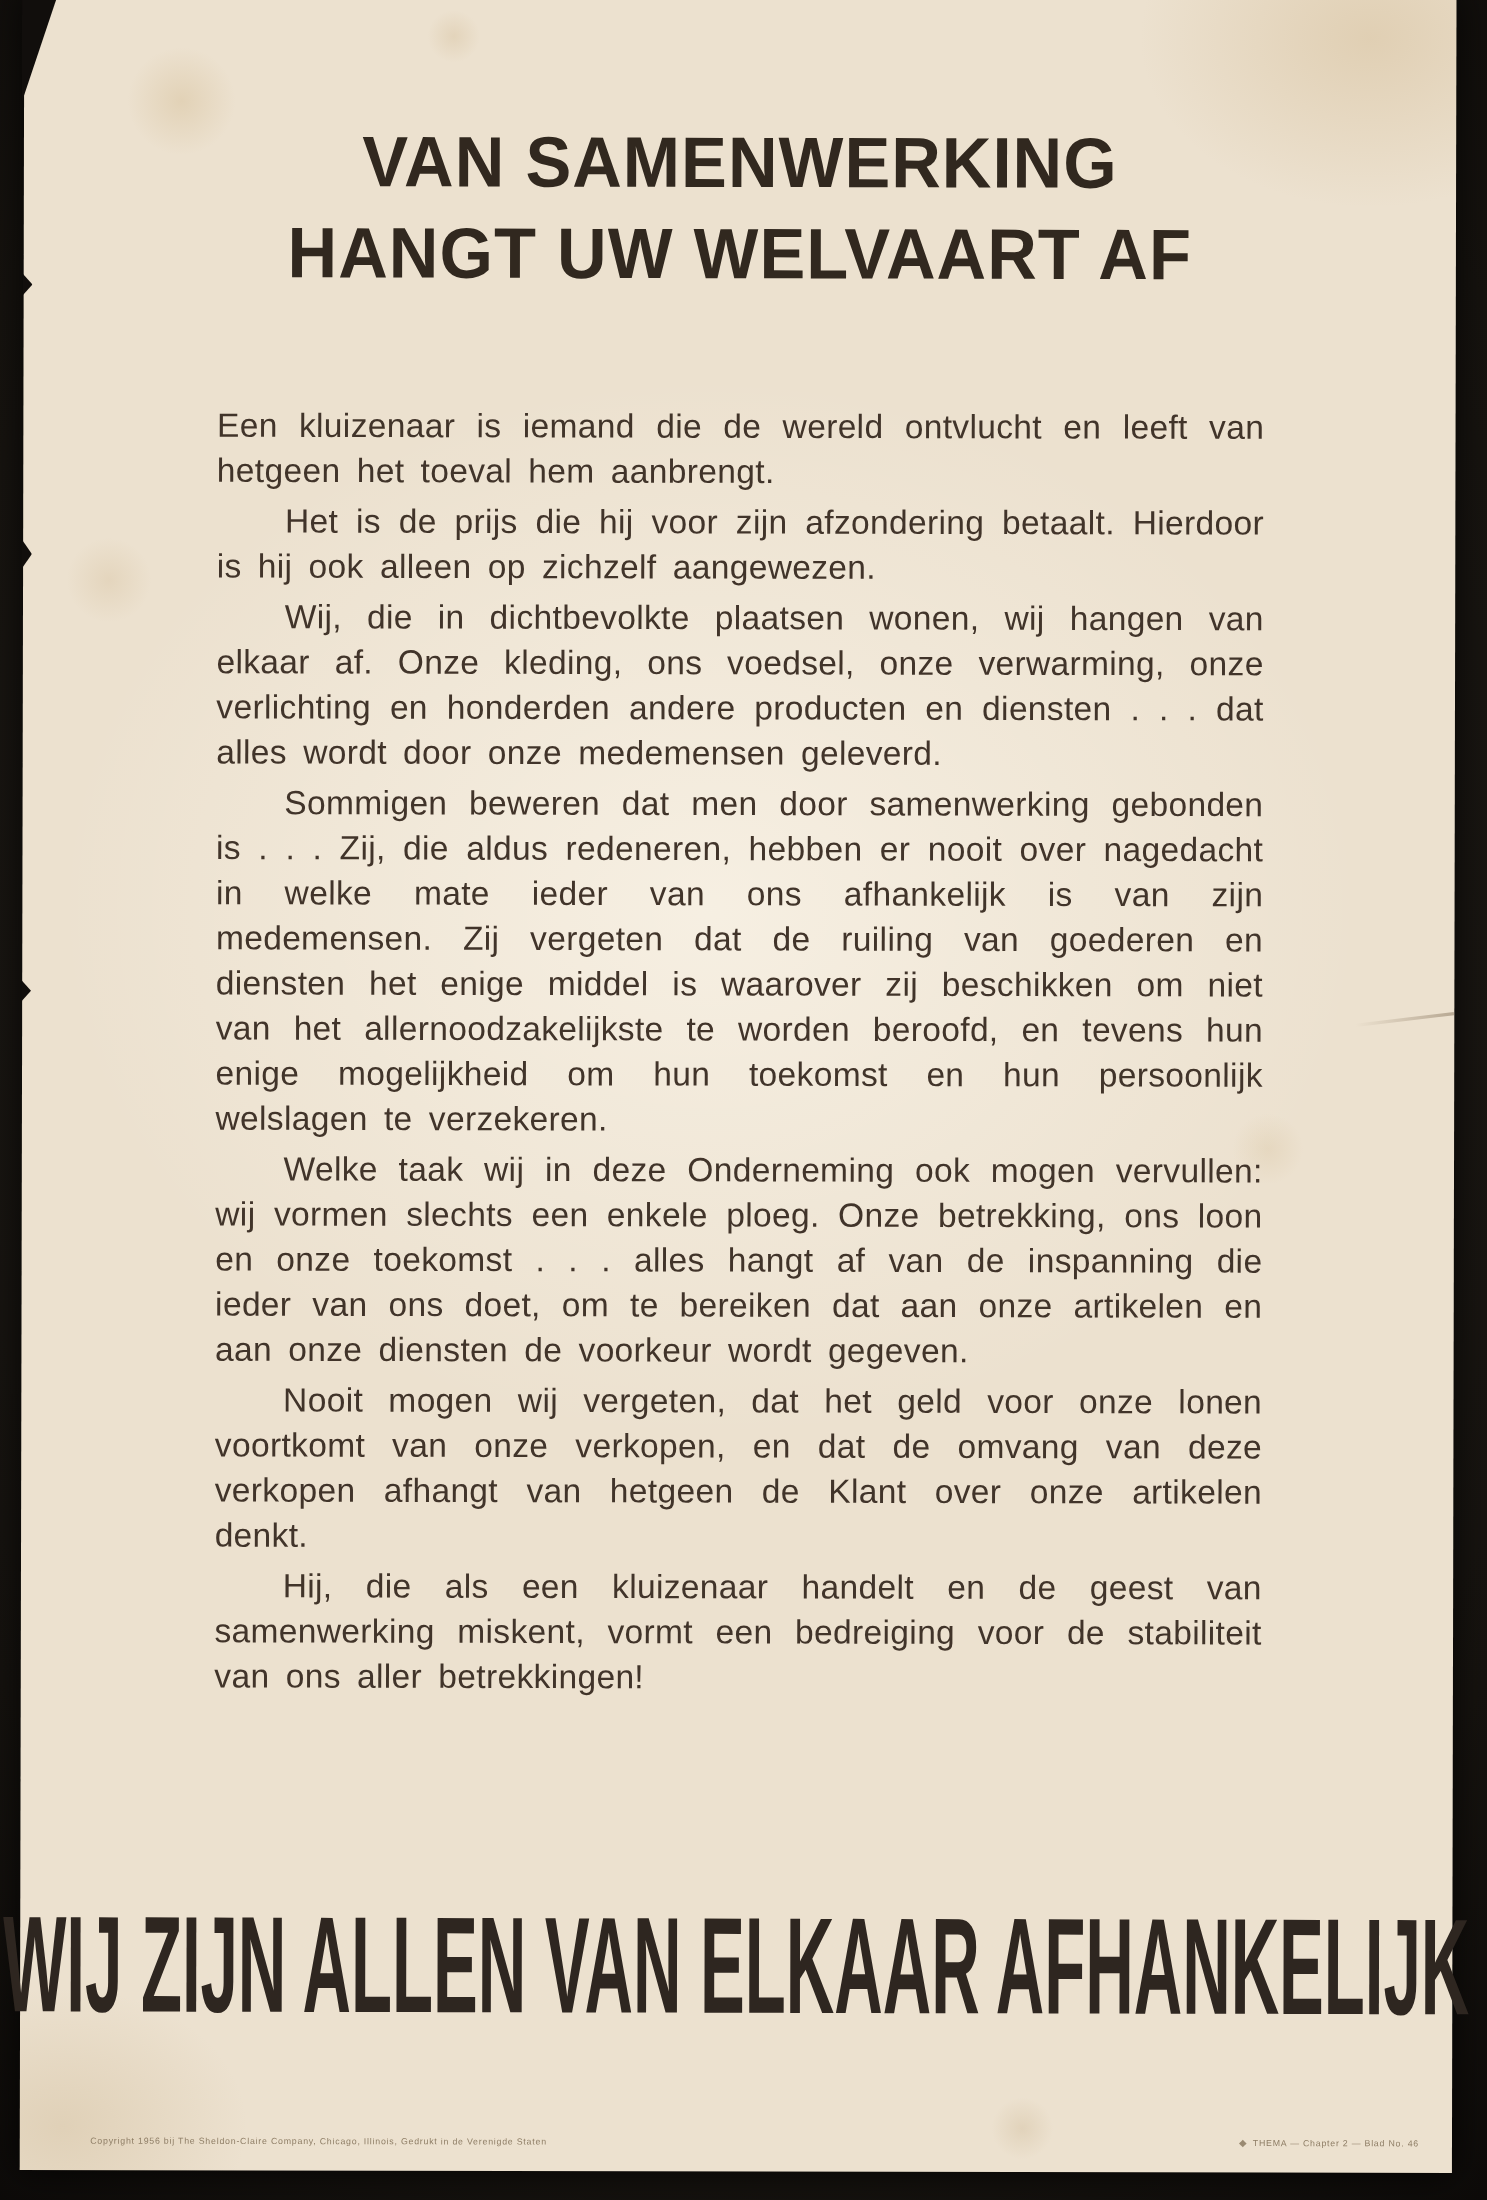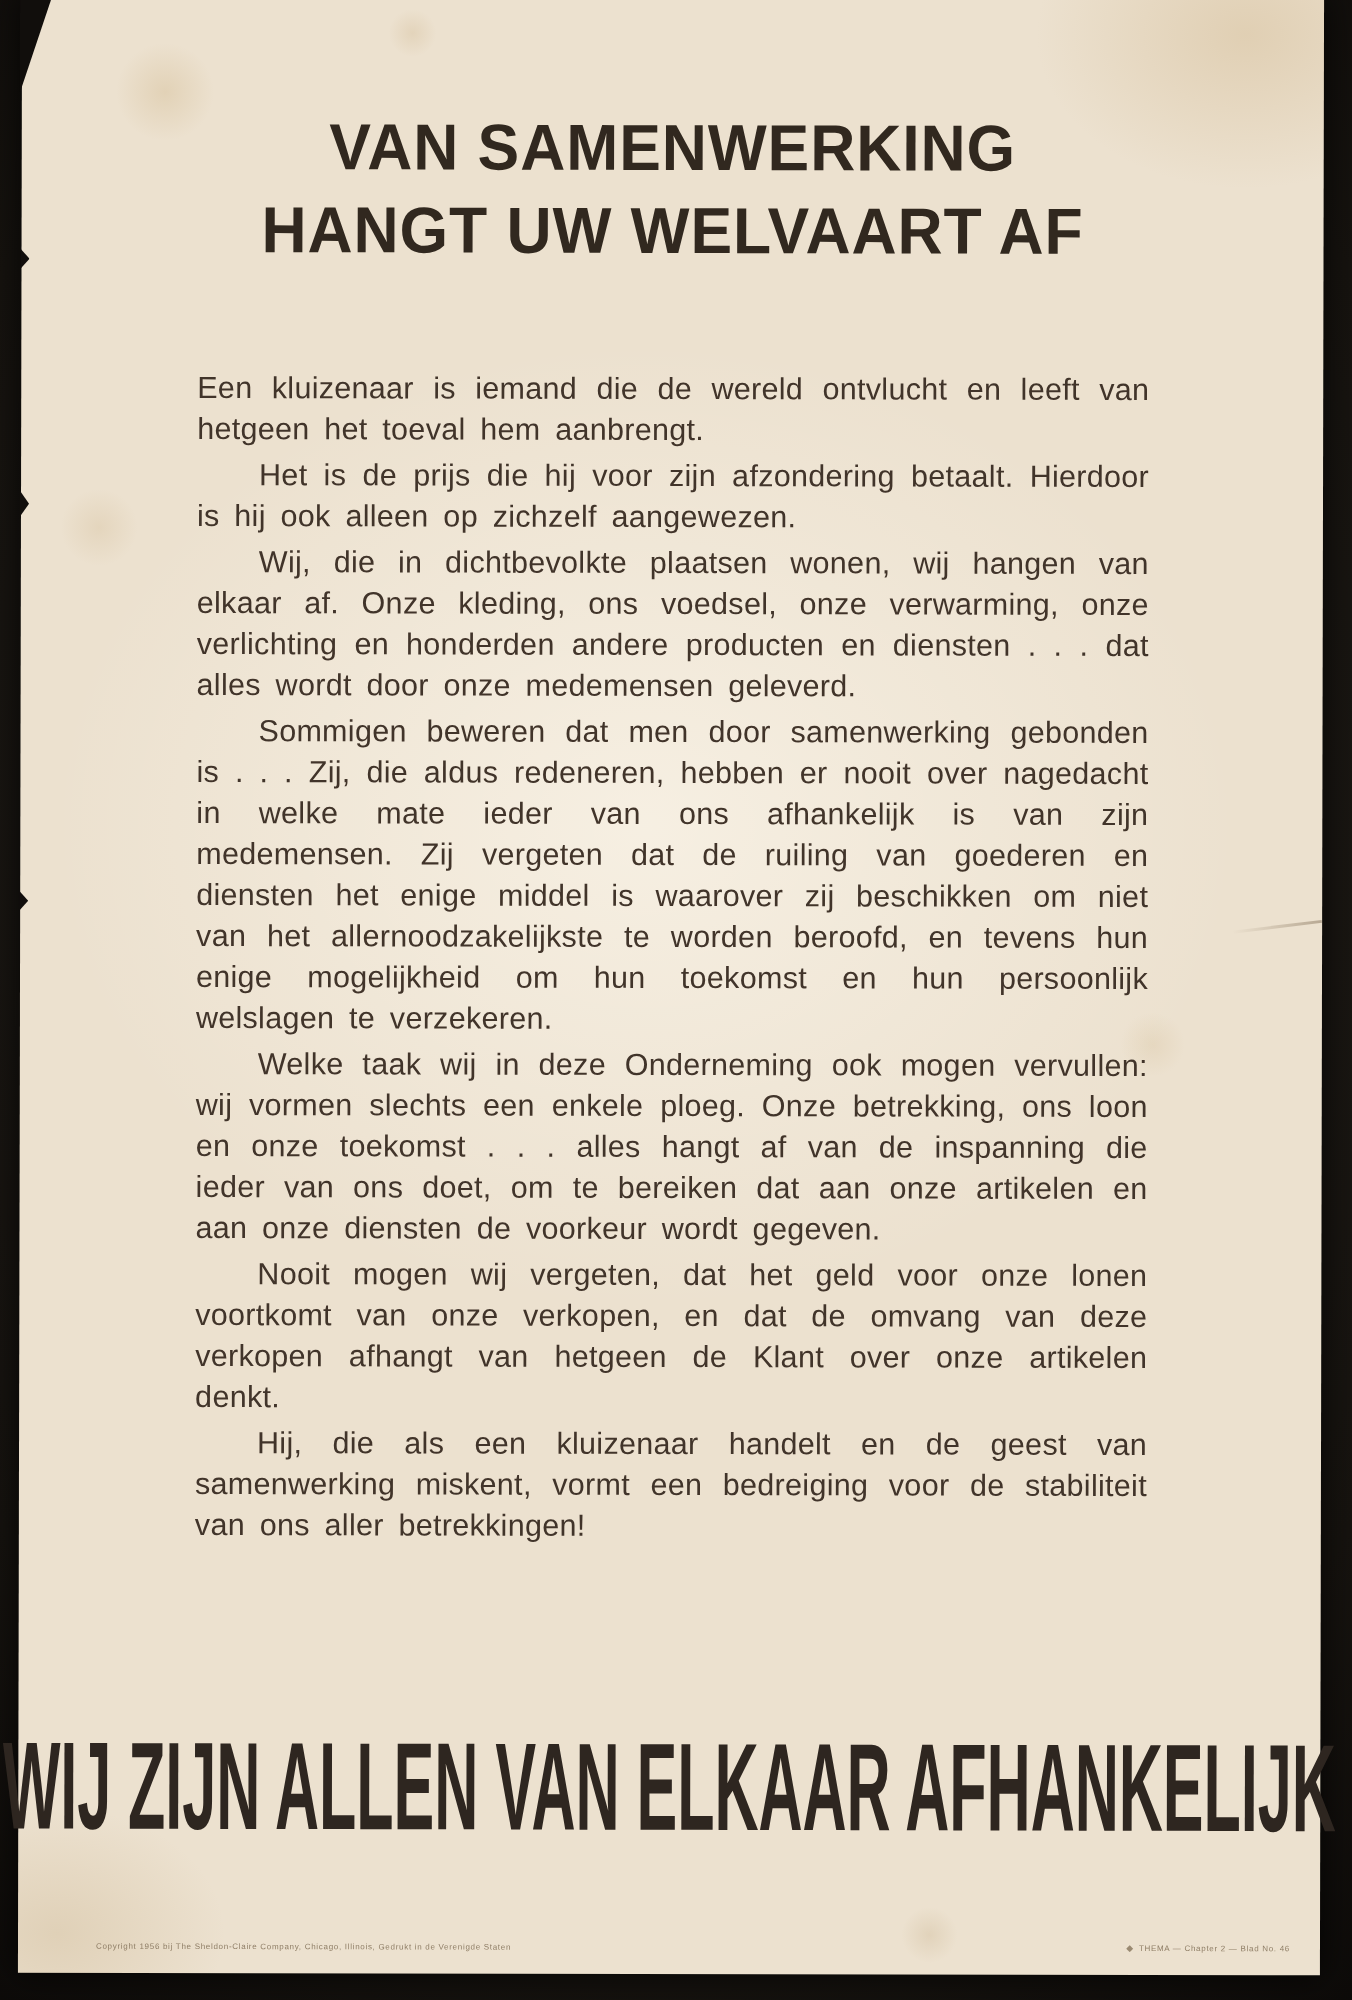--- a/index.html
+++ b/index.html
@@ -113,21 +113,21 @@
     font-size: 122px;
     font-weight: bold;
     line-height: 110px;
     color: #2e2620;
     white-space: nowrap;
     transform: scale(0.50, 1.02);
     transform-origin: center;
   }
   .imprint-left {
     position: absolute;
-    left: 78px;
+    left: 64px;
     bottom: 22px;
     font-size: 8px;
     letter-spacing: 0.7px;
     color: #8e7d65;
   }
   .imprint-right {
     position: absolute;
     right: 30px;
     bottom: 22px;
     font-size: 8px;

